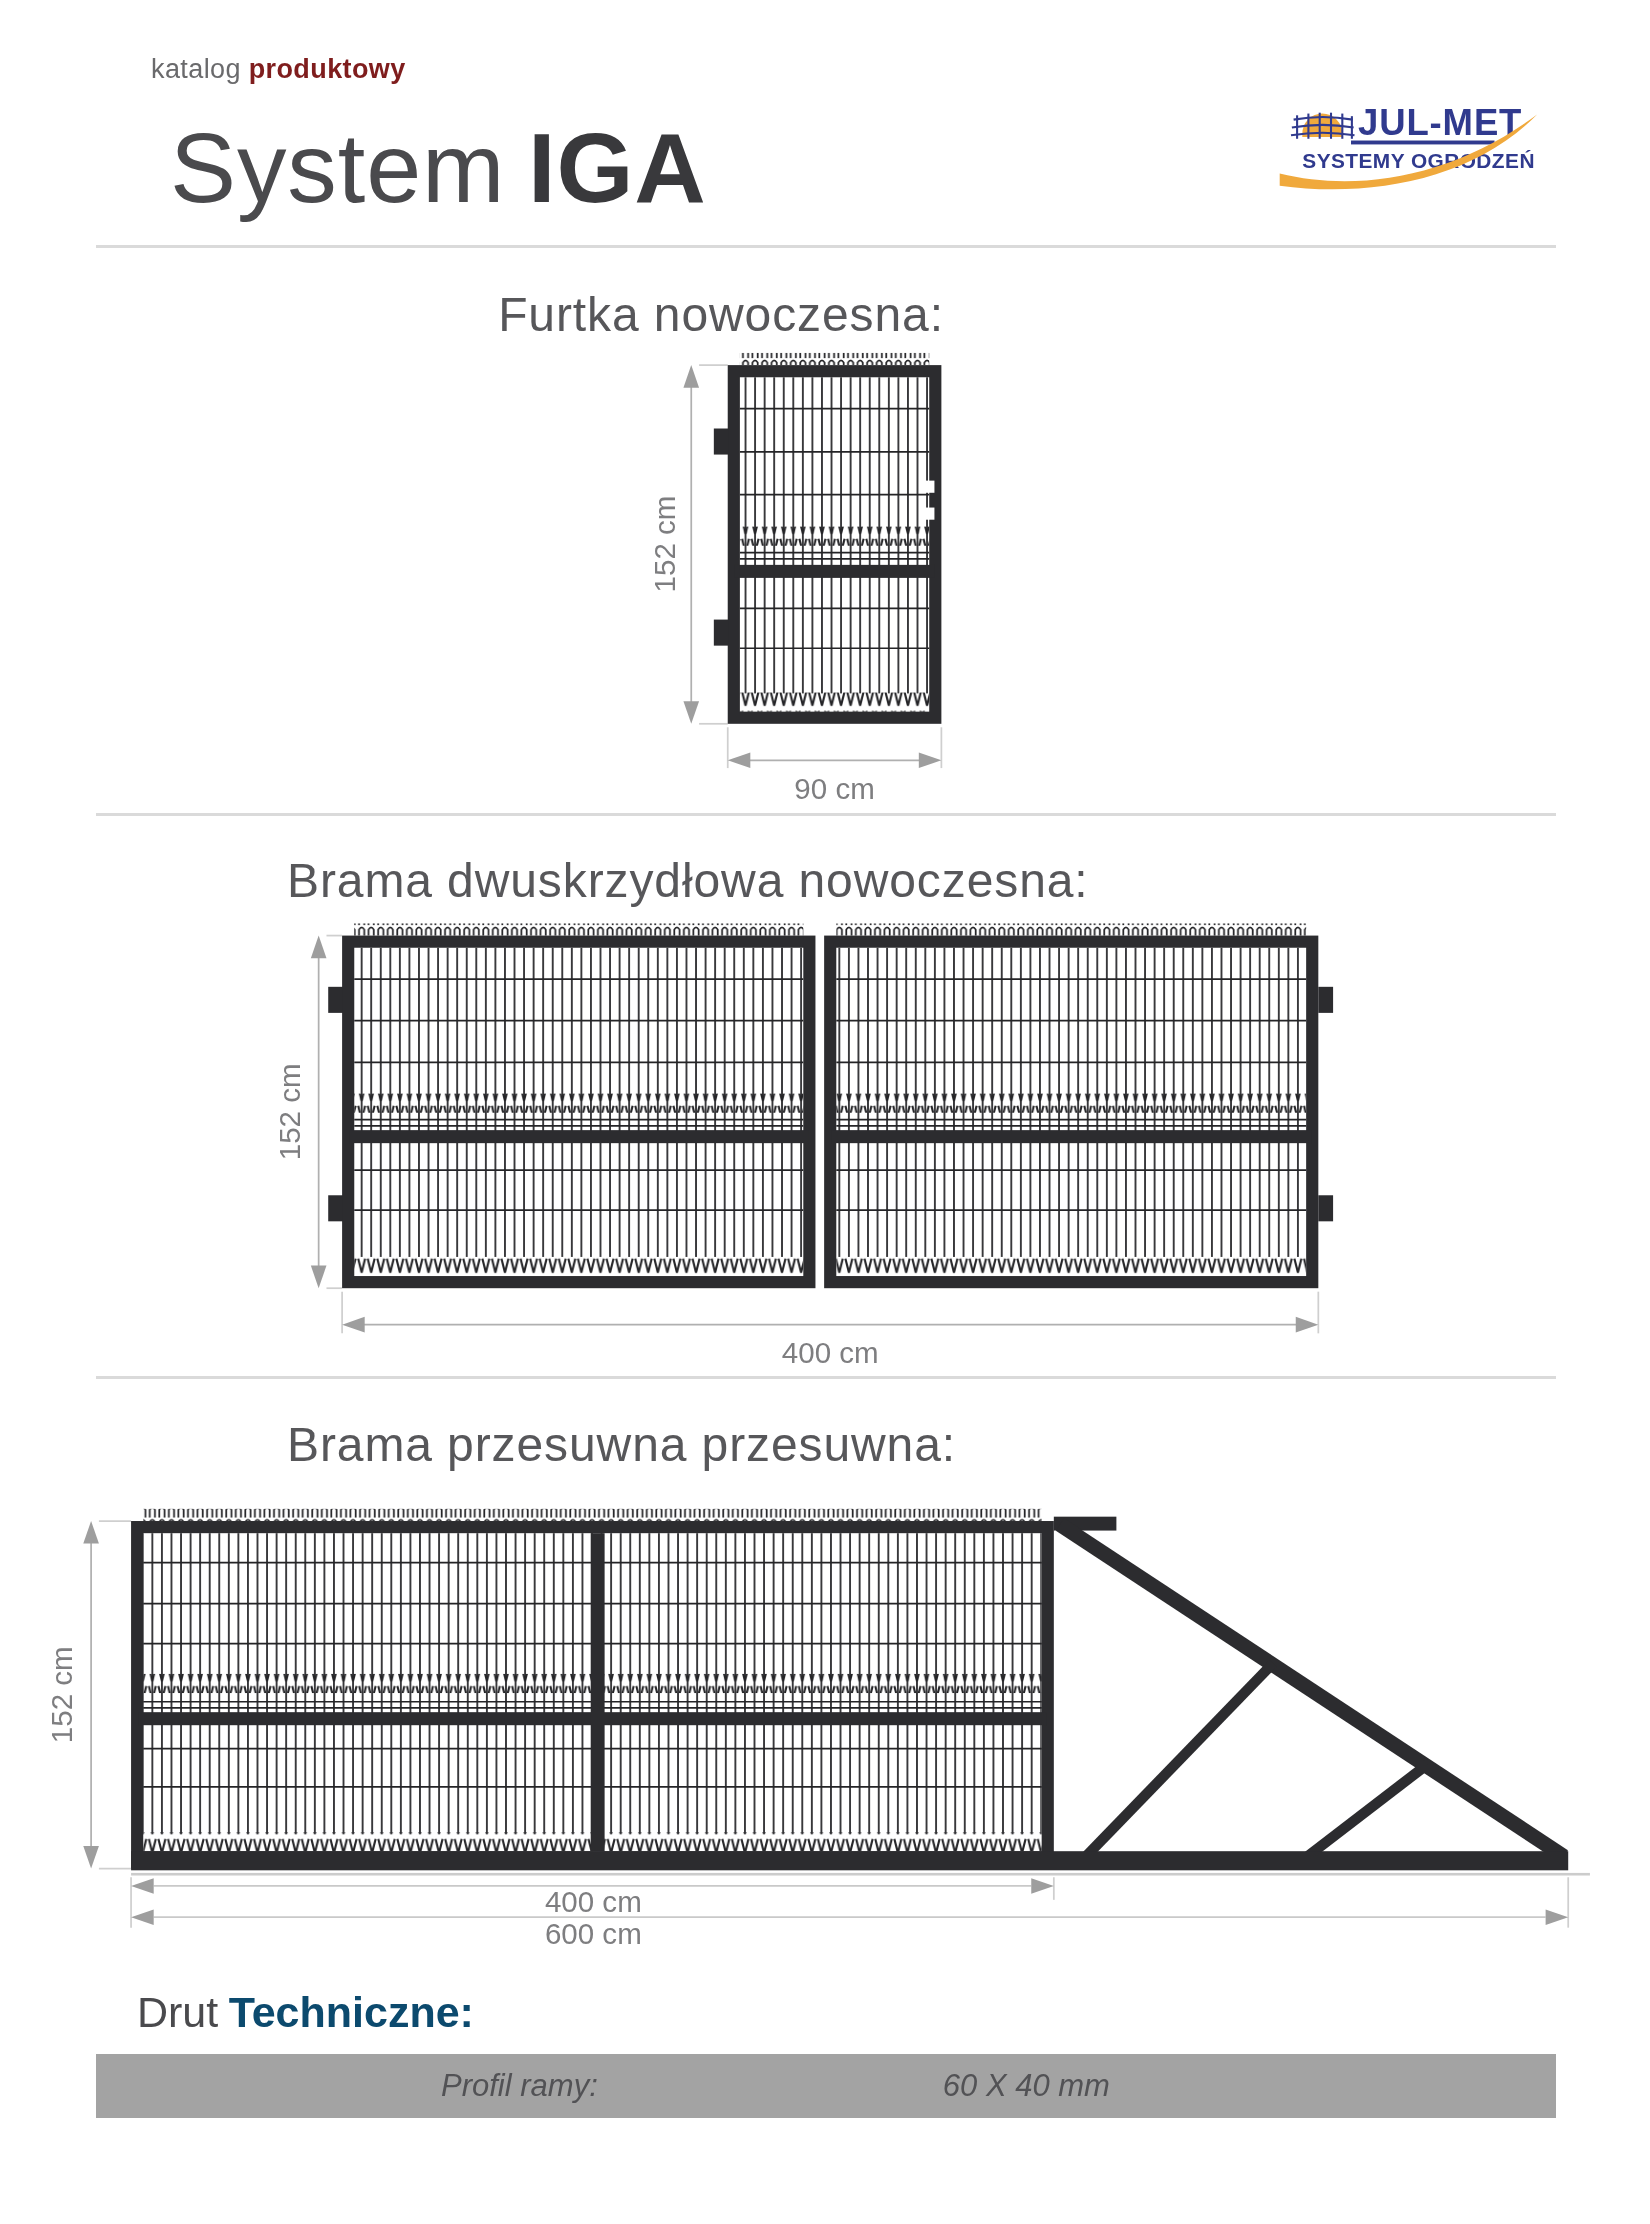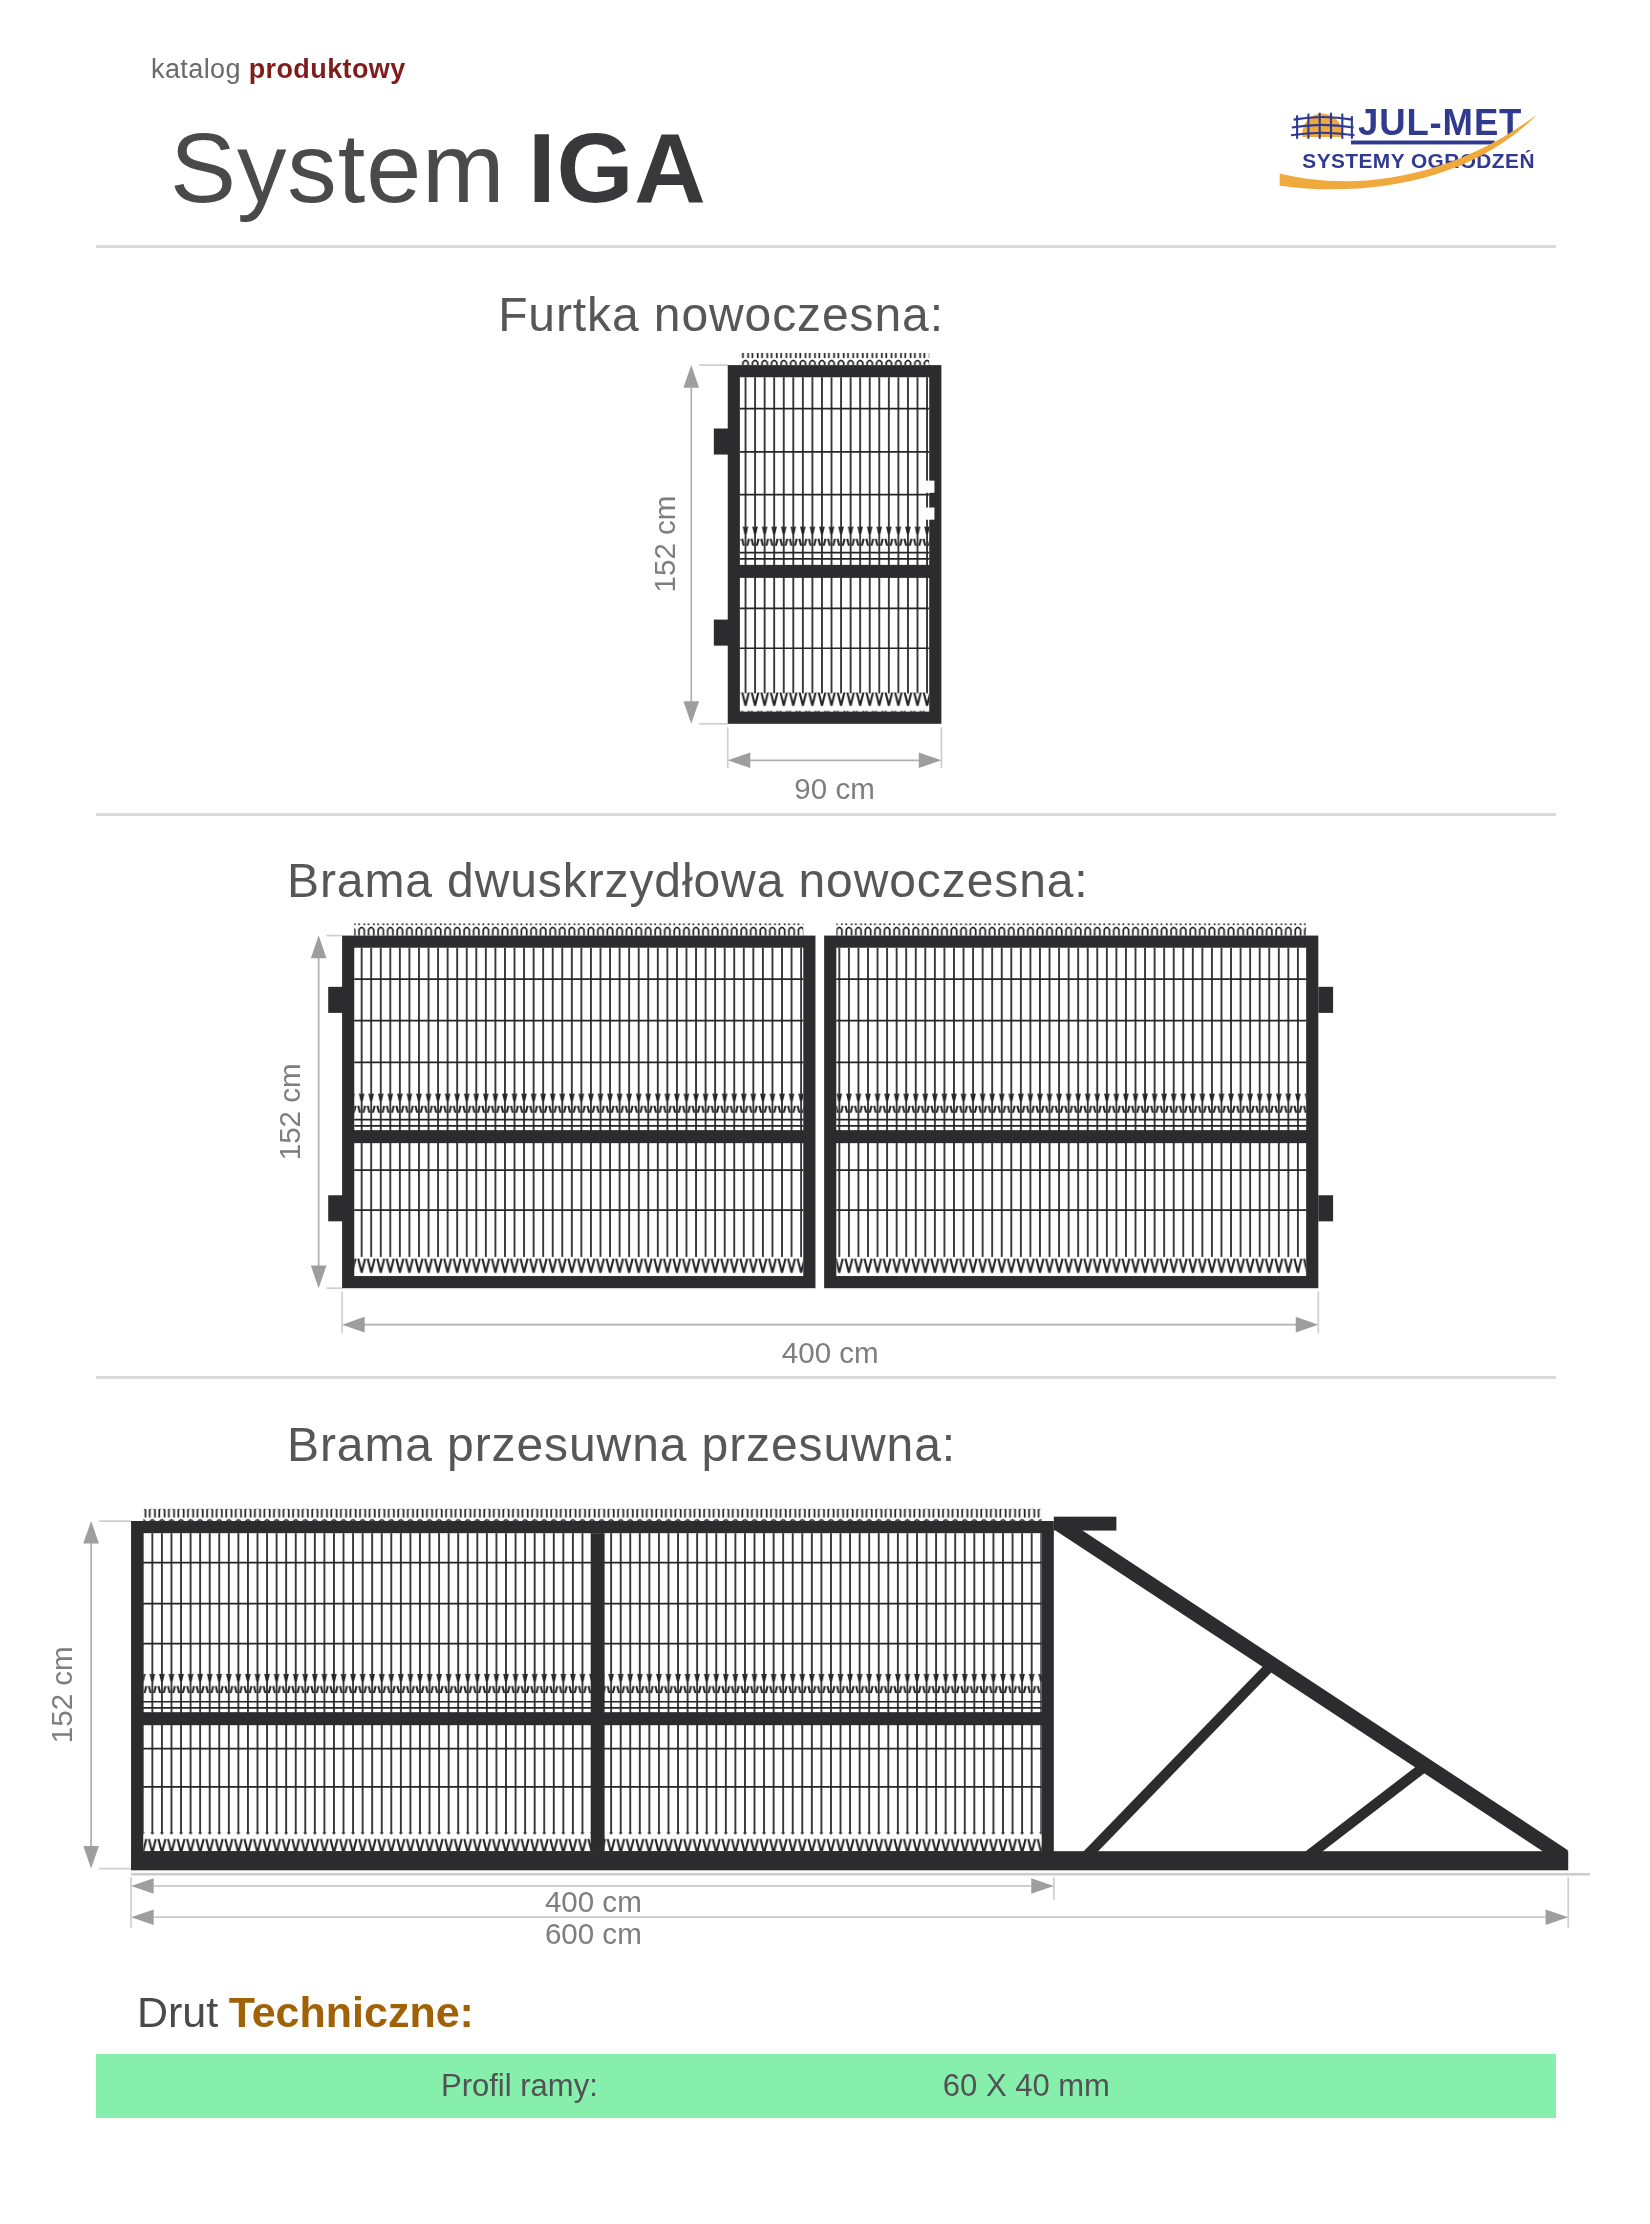--- a/index.html
+++ b/index.html
@@ -6,24 +6,24 @@
   body{width:1650px;height:2225px;position:relative;font-family:"Liberation Sans",sans-serif;overflow:hidden;}
   .abs{position:absolute;}
   .eyebrow{left:151px;top:54px;font-size:27px;color:#6a6a6c;letter-spacing:0.4px;}
   .eyebrow b{color:#7f1d1d;font-weight:700;margin-left:7.8px;}
   .main-title{left:170px;top:111px;font-size:99px;color:#4a4a4d;font-weight:300;letter-spacing:0.9px;}
   .main-title b{font-weight:800;color:#39393c;margin-left:22.6px;margin-top:23px;}
   .rule{left:96px;width:1460px;height:2.6px;background:#dadada;}
   .sec-title{font-size:48px;font-weight:300;color:#57575a;letter-spacing:0.9px;}
   .sec-title.center{left:0;width:1442px;text-align:center;}
   .tech-head{left:137px;top:1988px;font-size:43px;font-weight:300;color:#4a4a4d;}
-  .tech-head b{font-weight:800;color:#a16207;margin-left:10.4px;}
+  .tech-head b{font-weight:800;color:#0c4a6e;margin-left:10.4px;}
   .tech-table{left:96px;top:2054px;width:1460px;font-size:31px;color:#525255;}
   .trow{display:grid;grid-template-columns:58% 16% 26%;align-items:center;height:64px;}
-  .trow.odd{background:#86efac;}
+  .trow.odd{background:#a3a3a3;font-style:italic;}
   .trow .lbl{text-align:center;}
   .trow .val{text-align:left;}
   svg text{font-family:"Liberation Sans",sans-serif;}
   .dimtext{font-size:34px;fill:#7e7e80;}
 </style>
 </head>
 <body>
 
 <svg width="0" height="0" style="position:absolute">
   <defs>

